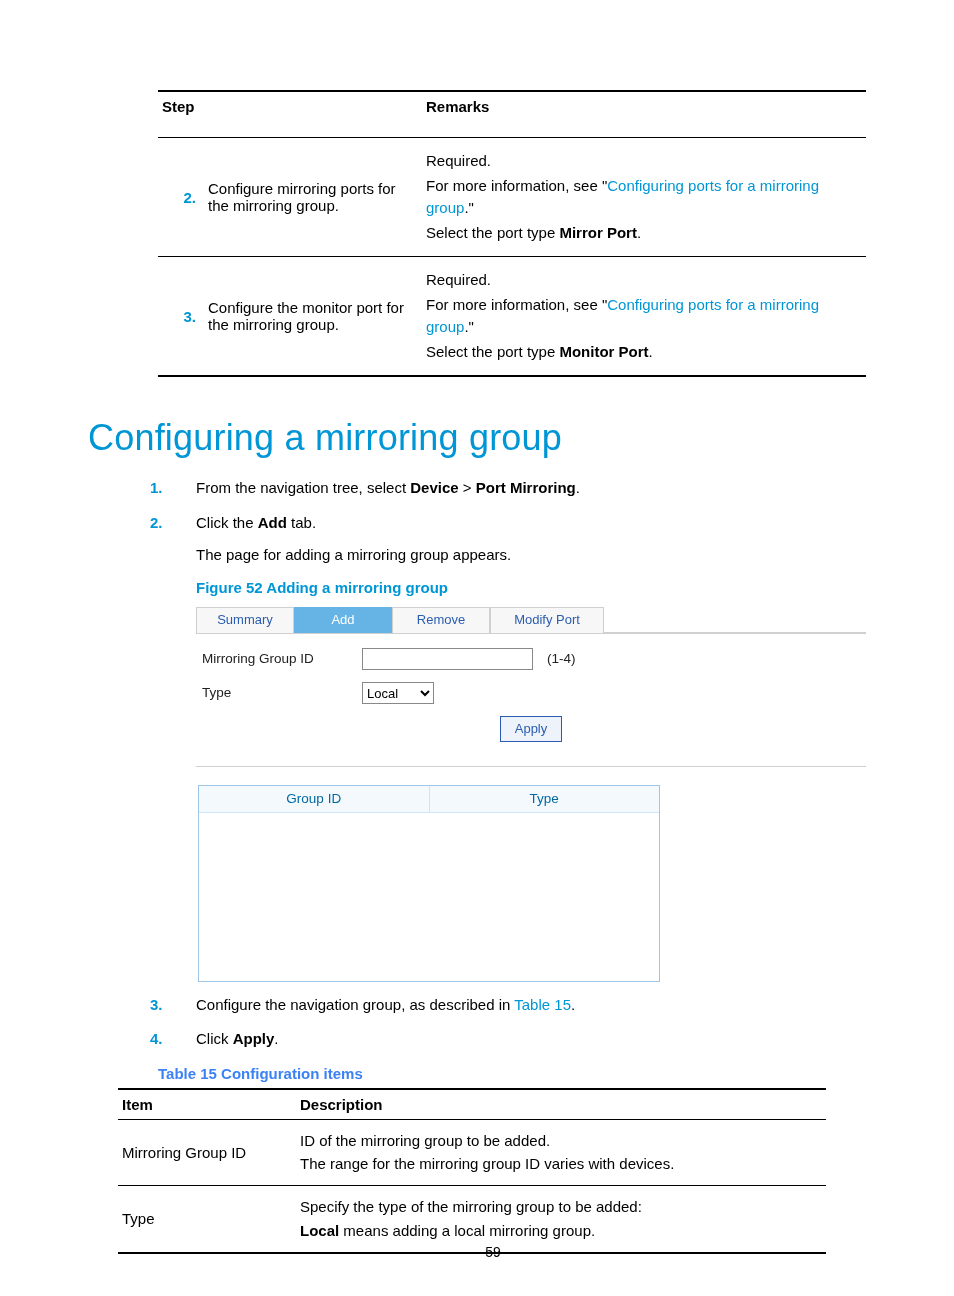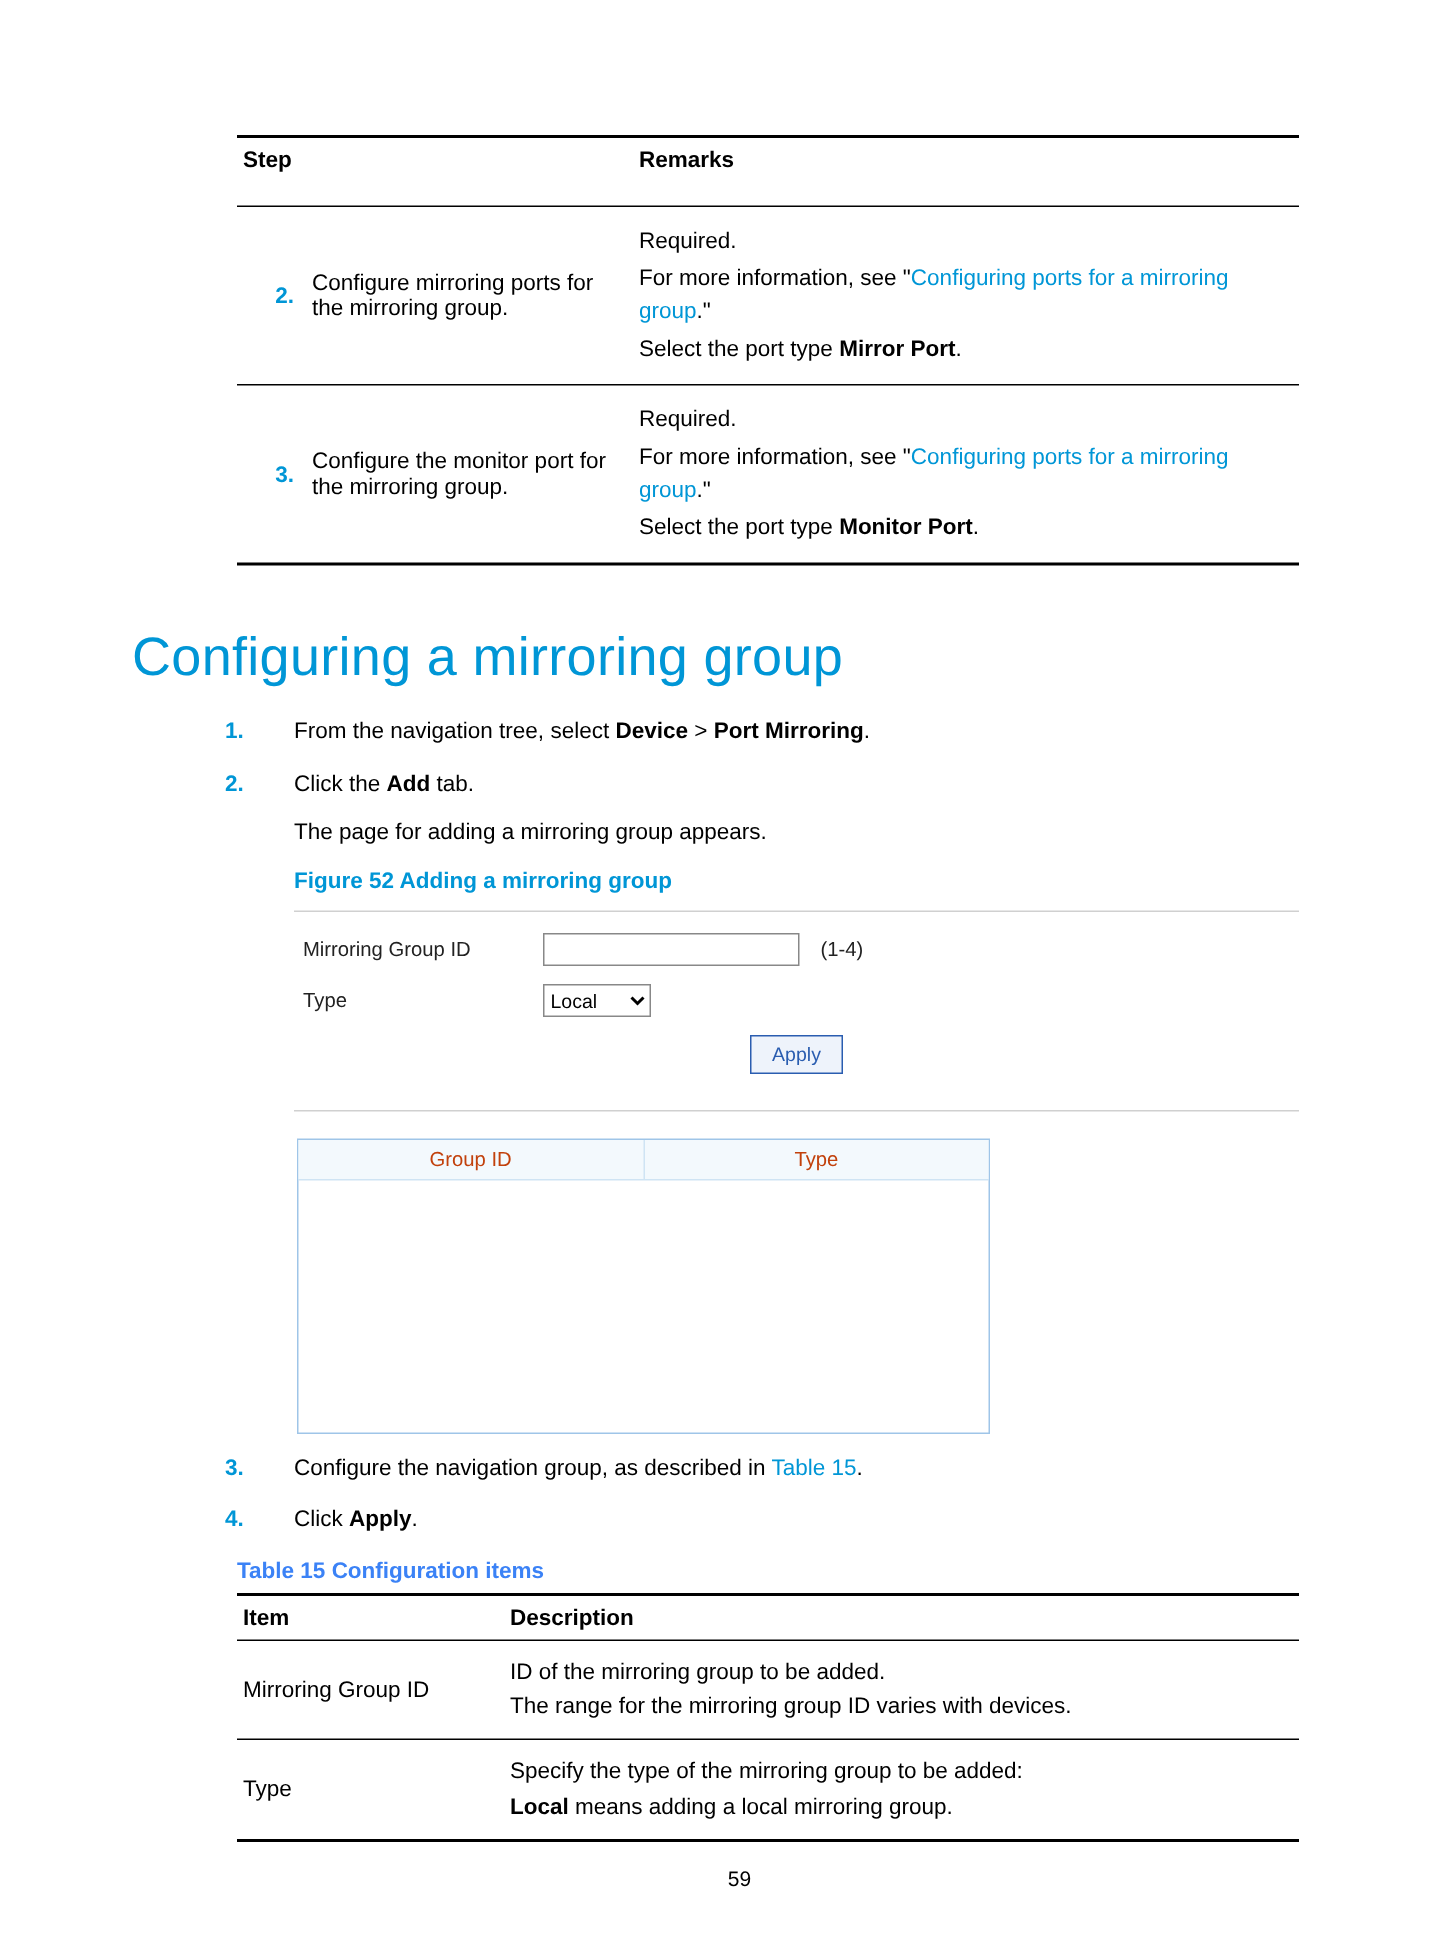--- a/index.html
+++ b/index.html
@@ -156,42 +156,42 @@
   .fig52 hr { border: none; border-top: 1px solid #d0d0d0; margin: 10px 0 18px 0; }
 
   .grid {
     width: 460px;
     border: 1px solid #9fc5e8;
     margin-left: 2px;
   }
   .grid-head {
     display: flex;
     background: #f3f9fd;
-    color: #c2410c;
+    color: #0369a1;
     font-size: 13.5px;
     text-align: center;
     height: 26px;
     line-height: 26px;
   }
   .grid-head div { flex: 1; border-right: 1px solid #cfe4f4; }
   .grid-head div:last-child { border-right: none; }
   .grid-body { height: 168px; border-top: 1px solid #cfe4f4; }
 
   
   .steps2 { margin-top: 30px; }
 
   
   .tbl-caption {
     color: #3b82f6;
     font-weight: bold;
     font-size: 15px;
     margin: 14px 0 6px 70px;
   }
   .config-table {
-    margin-left: 70px;
+    margin-left: 30px;
     width: calc(100% - 70px);
     border-collapse: collapse;
     font-size: 15px;
   }
   .config-table thead th {
     border-top: 2px solid #000;
     border-bottom: 1.5px solid #000;
     text-align: left;
     font-weight: bold;
     padding: 6px 4px;
@@ -265,20 +265,27 @@
     </li>
     <li>
       <span class="marker">2.</span>
       <span>Click the </span><b>Add</b><span> tab.</span>
       <div style="margin-top:10px">The page for adding a mirroring group appears.</div>
 
       <div class="fig-caption">Figure 52 Adding a mirroring group</div>
 
       
       <div class="fig52">
+        <div class="tabbar">
+          <div class="tab">Summary</div>
+          <div class="tab active">Add</div>
+          <div class="tab">Remove</div>
+          <div class="tab mod">Modify Port</div>
+          <div class="spacer"></div>
+        </div>
         <div class="tabbody">
           <div class="formrow">
             <span class="lbl">Mirroring Group ID</span>
             <input class="txt" value="" style="">
             <span class="hint">(1-4)</span>
           </div>
           <div class="formrow">
             <span class="lbl">Type</span>
             <select class="sel">
               <option>Local</option>

